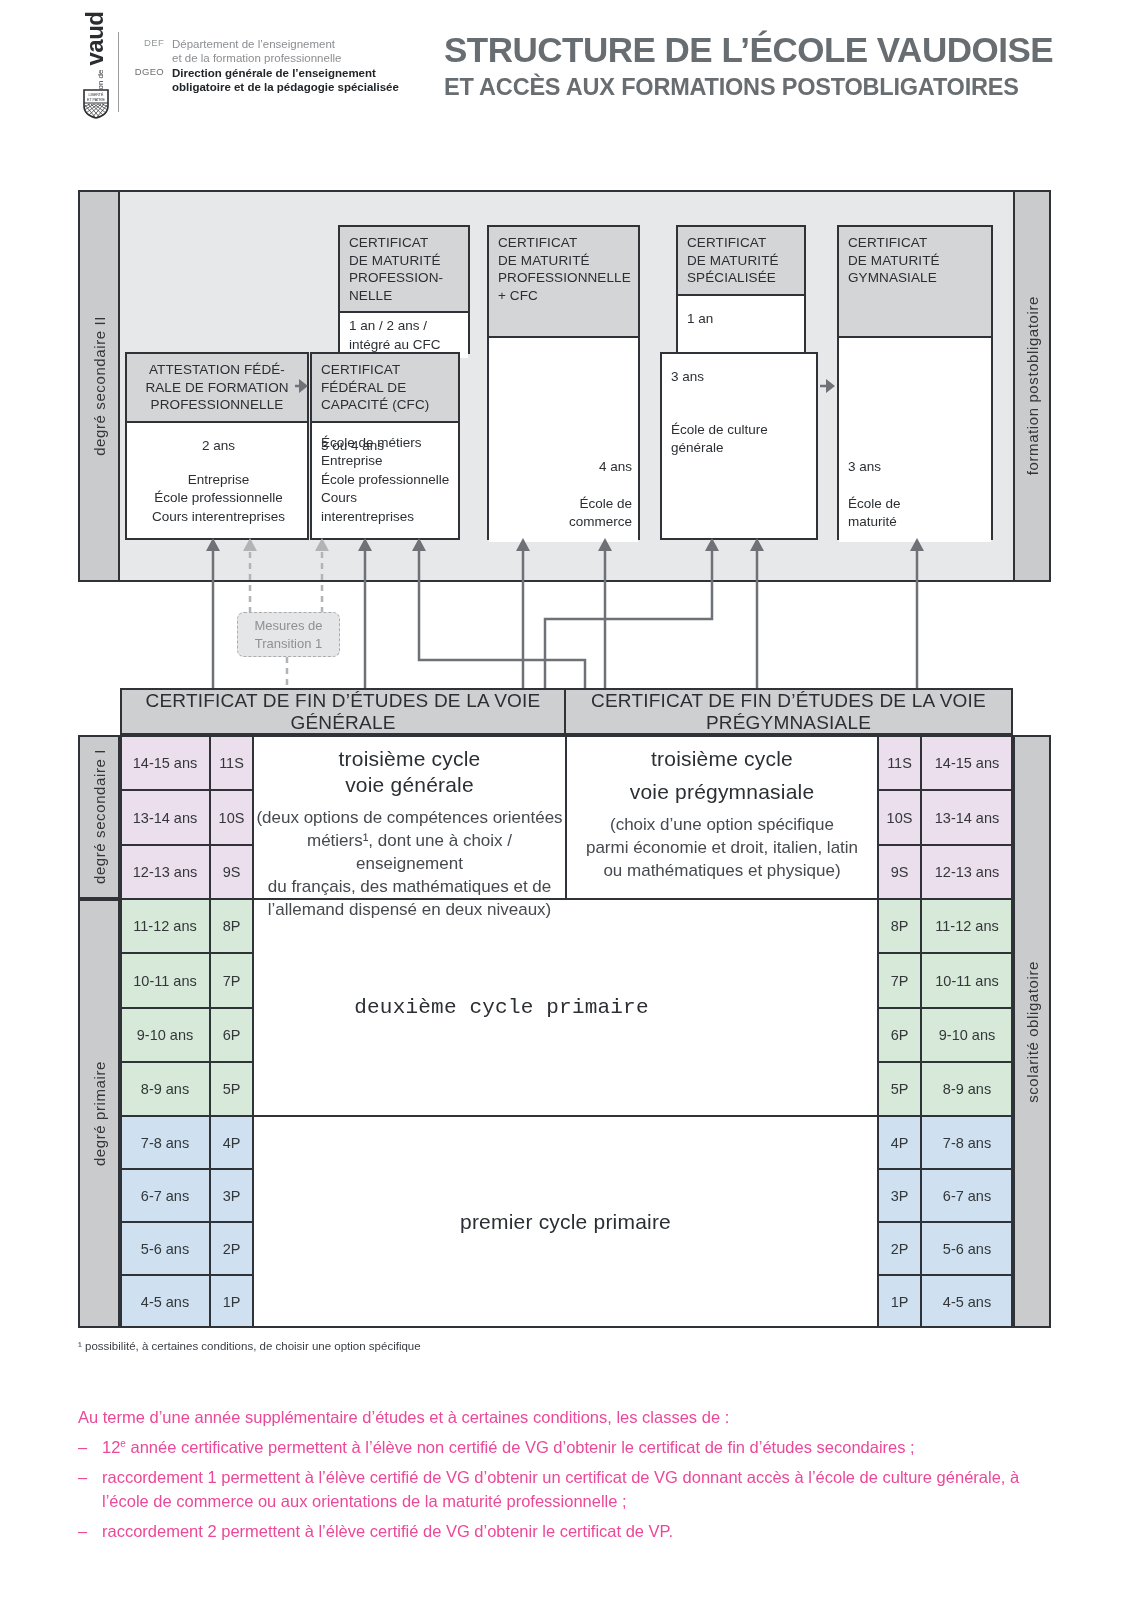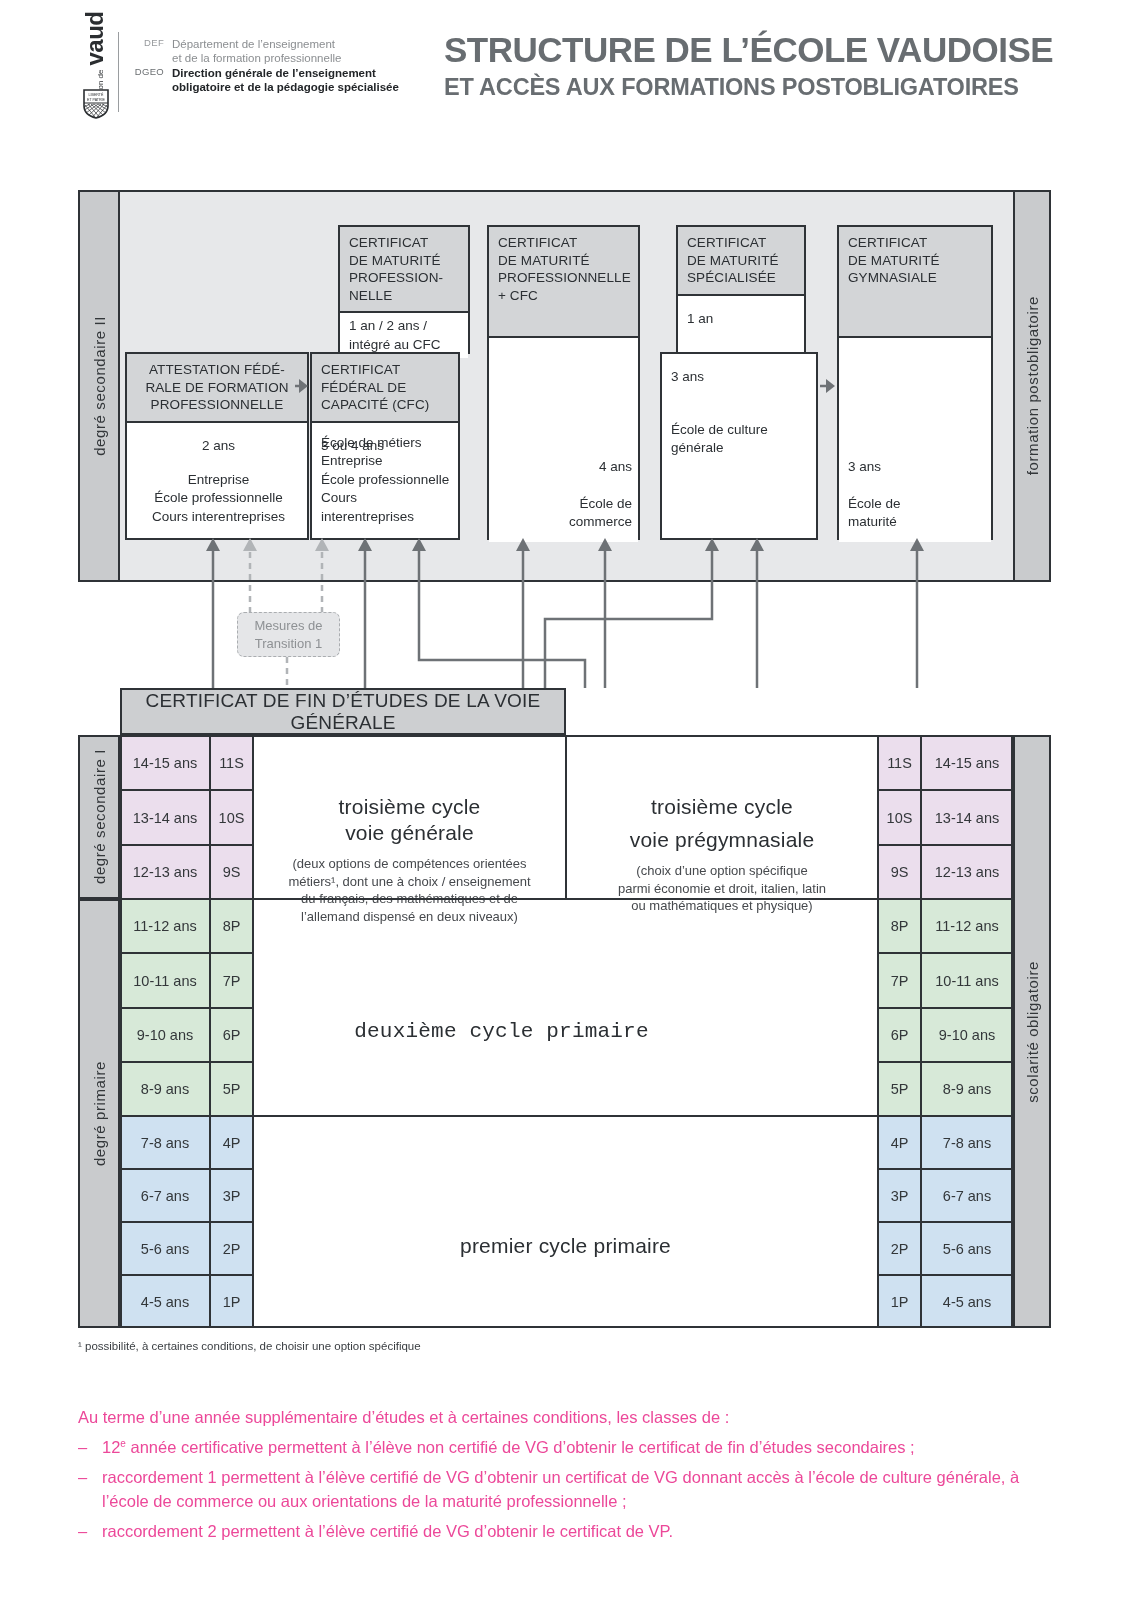--- a/index.html
+++ b/index.html
@@ -29,22 +29,22 @@
   .mes{background:#e5e6e8;border:1.6px dashed #aaadb0;border-radius:7px;display:flex;align-items:center;
        justify-content:center;text-align:center;font-size:13px;color:#8e9194;line-height:1.35;}
   
   .certbar{background:#cdcfd1;border:2px solid #2f3337;display:flex;align-items:center;justify-content:center;
            font-size:19px;letter-spacing:.2px;color:#2b2f33;text-align:center;}
   
   .cell{display:flex;align-items:center;justify-content:center;font-size:14.5px;color:#33373a;}
   .pink{background:#ebdeed;}
   .green{background:#d7e9d8;}
   .blue{background:#cfe1f1;}
-  .cyc-title{font-size:21px;color:#2b2f33;letter-spacing:.2px;text-align:center;margin-top:48px;}
-  .cyc-note{font-size:13px;color:#46494d;line-height:1.35;text-align:center;margin-top:10px;}
+  .cyc-title{font-size:21px;color:#2b2f33;letter-spacing:.2px;text-align:center;}
+  .cyc-note{font-size:17px;color:#46494d;line-height:1.35;text-align:center;margin-top:10px;}
   .footnote{font-size:11.5px;color:#3a3e42;}
   .para{font-size:16.5px;color:#ec4899;line-height:1.5;}
   .bullet{display:flex;margin-top:5px;}
   .bullet .dash{width:24px;flex:0 0 24px;}
   sup{font-size:10px;}
   svg{display:block;}
 </style>
 </head>
 <body>
 
@@ -163,20 +163,21 @@
       <div class="dur" style="top:120px;">3 ans</div>
       <div class="schools pre" style="bottom:10px;">École de
 maturité</div>
     </div>
   </div>
 
   <div class="abs mes pre" style="left:237px;top:612px;width:103px;height:45px;">Mesures de
 Transition 1</div>
 
   <div class="abs certbar" style="left:120px;top:688px;width:446px;height:47px;">CERTIFICAT DE FIN D’ÉTUDES DE LA VOIE GÉNÉRALE</div>
+  <div class="abs certbar" style="left:564px;top:688px;width:449px;height:47px;">CERTIFICAT DE FIN D’ÉTUDES DE LA VOIE PRÉGYMNASIALE</div>
 
   <svg class="abs" style="left:0;top:0;pointer-events:none;" width="1131" height="1600" viewBox="0 0 1131 1600">
     <g stroke="#6e7276" stroke-width="2.5" fill="none">
       <path d="M213,548 V688"></path>
       <path d="M365,548 V688"></path>
       <path d="M419,548 V660 H585 V688"></path>
       <path d="M523,548 V688"></path>
       <path d="M605,548 V688"></path>
       <path d="M712,548 V619 H545 V688"></path>
       <path d="M757,548 V688"></path>

